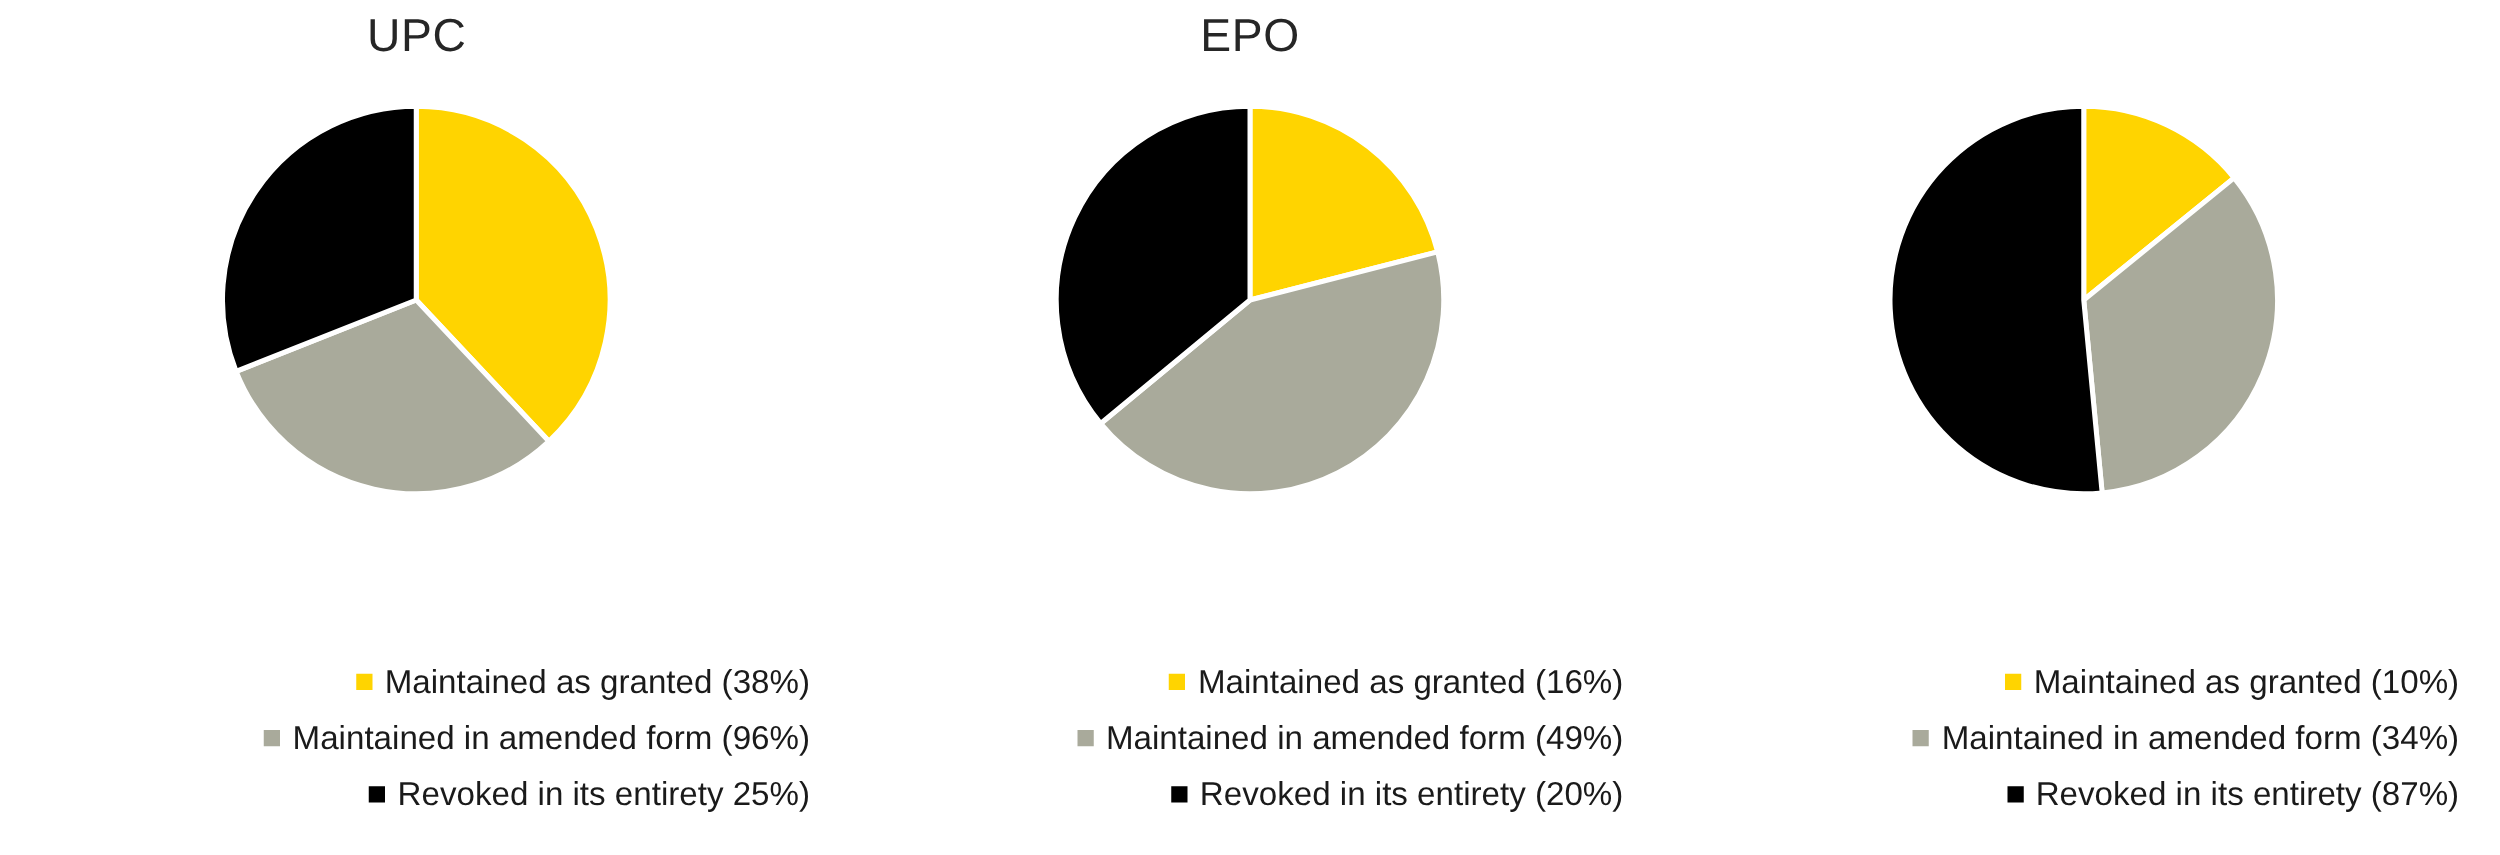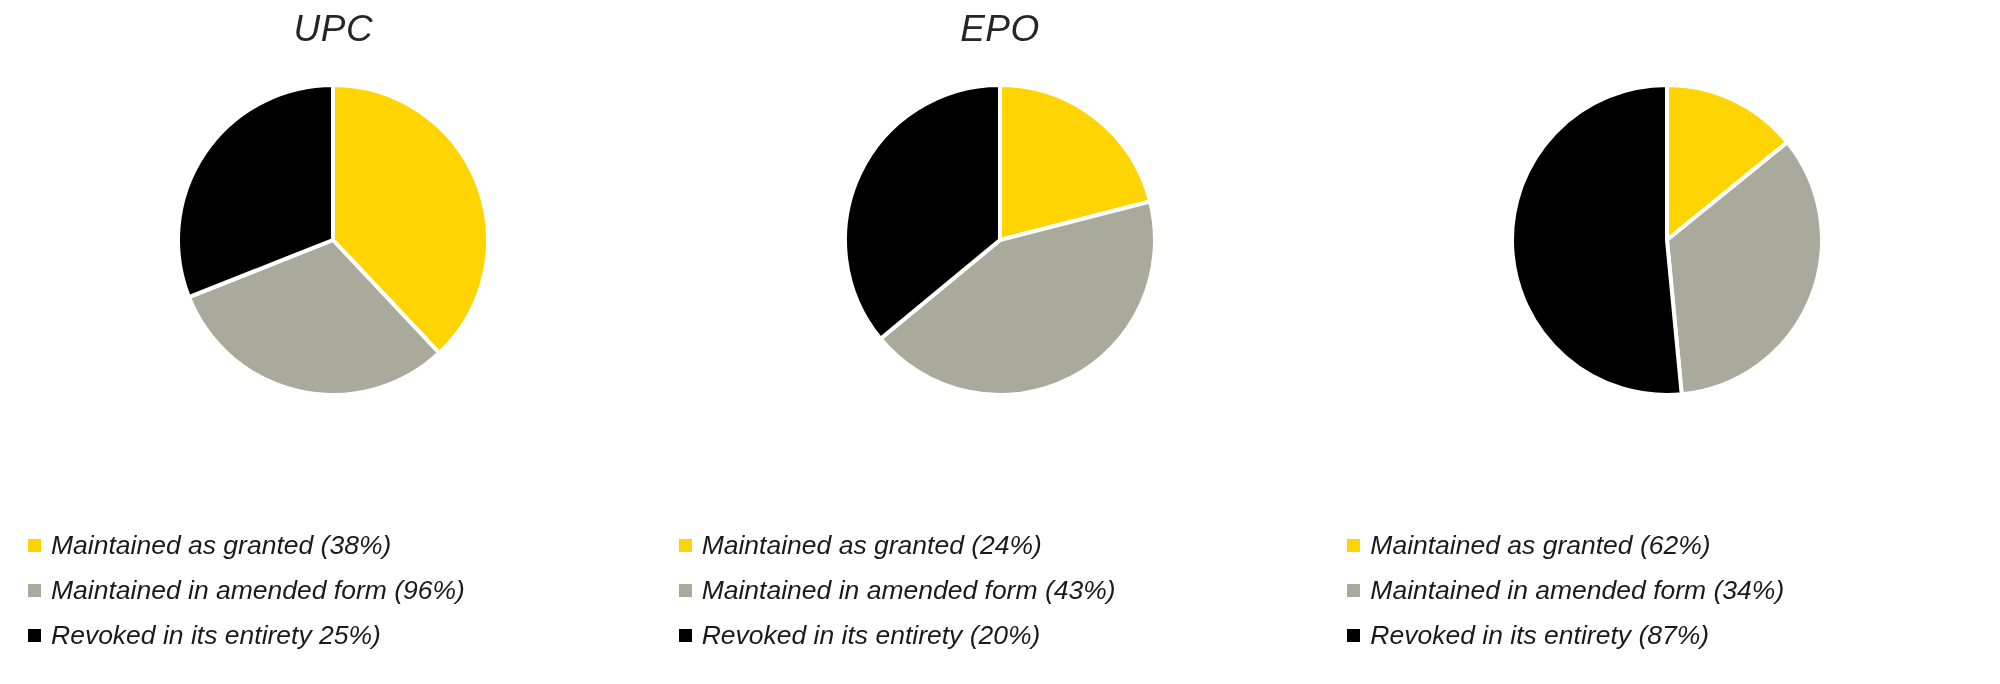--- a/index.html
+++ b/index.html
@@ -17,21 +17,20 @@
   .panels {
     display: flex;
     width: 2000px;
     height: 684px;
   }
   .panel {
     position: relative;
     width: 666.67px;
     height: 684px;
     box-sizing: border-box;
-    font-style: italic;
   }
   .panel-title {
     position: absolute;
     top: 6px;
     left: 0;
     width: 100%;
     text-align: center;
     font-size: 37px;
     line-height: 46px;
     color: #262626;
@@ -61,20 +60,21 @@
     position: absolute;
     left: 28px;
     top: 0;
     width: 620px;
   }
   .legend-row {
     display: flex;
     align-items: center;
     height: 45px;
     white-space: nowrap;
+    justify-content: flex-end;
   }
   .legend-swatch {
     width: 13px;
     height: 13px;
     flex: 0 0 13px;
     margin-right: 10px;
     position: relative;
     top: 1px;
   }
   .legend-label {
@@ -130,25 +130,25 @@
             <path d="M 170 160 L 170 5 A 155 155 0 0 1 320.1303899749378 121.45306748944749 Z" fill="#FFD400" stroke="#FFFFFF" stroke-width="4" stroke-linejoin="round"></path>
             <path d="M 170 160 L 320.1303899749378 121.45306748944749 A 155 155 0 0 1 50.570447369752685 258.80071841104694 Z" fill="#A9AA9B" stroke="#FFFFFF" stroke-width="4" stroke-linejoin="round"></path>
             <path d="M 170 160 L 50.570447369752685 258.80071841104694 A 155 155 0 0 1 169.99999999999997 5 Z" fill="#000000" stroke="#FFFFFF" stroke-width="4" stroke-linejoin="round"></path>
           </g>
       </svg>
     </div>
     <div class="legend">
       <div class="legend-inner">
         <div class="legend-row">
           <span class="legend-swatch" style="background:#FFD400"></span>
-          <span class="legend-label">Maintained as granted (24%)</span>
+          <span class="legend-label">Maintained as granted (16%)</span>
         </div>
         <div class="legend-row">
           <span class="legend-swatch" style="background:#A9AA9B"></span>
-          <span class="legend-label">Maintained in amended form (43%)</span>
+          <span class="legend-label">Maintained in amended form (49%)</span>
         </div>
         <div class="legend-row">
           <span class="legend-swatch" style="background:#000000"></span>
           <span class="legend-label">Revoked in its entirety (20%)</span>
         </div>
       </div>
     </div>
   </div>
 
   <div class="panel panel--fpc">
@@ -158,21 +158,21 @@
             <path d="M 170 160 L 170 5 A 155 155 0 0 1 290.3027019652223 62.264336601899004 Z" fill="#FFD400" stroke="#FFFFFF" stroke-width="4" stroke-linejoin="round"></path>
             <path d="M 170 160 L 290.3027019652223 62.264336601899004 A 155 155 0 0 1 184.73368671214834 314.2981479988281 Z" fill="#A9AA9B" stroke="#FFFFFF" stroke-width="4" stroke-linejoin="round"></path>
             <path d="M 170 160 L 184.73368671214834 314.2981479988281 A 155 155 0 1 1 169.99999999999997 5 Z" fill="#000000" stroke="#FFFFFF" stroke-width="4" stroke-linejoin="round"></path>
           </g>
       </svg>
     </div>
     <div class="legend">
       <div class="legend-inner">
         <div class="legend-row">
           <span class="legend-swatch" style="background:#FFD400"></span>
-          <span class="legend-label">Maintained as granted (62%)</span>
+          <span class="legend-label">Maintained as granted (10%)</span>
         </div>
         <div class="legend-row">
           <span class="legend-swatch" style="background:#A9AA9B"></span>
           <span class="legend-label">Maintained in amended form (34%)</span>
         </div>
         <div class="legend-row">
           <span class="legend-swatch" style="background:#000000"></span>
           <span class="legend-label">Revoked in its entirety (87%)</span>
         </div>
       </div>

